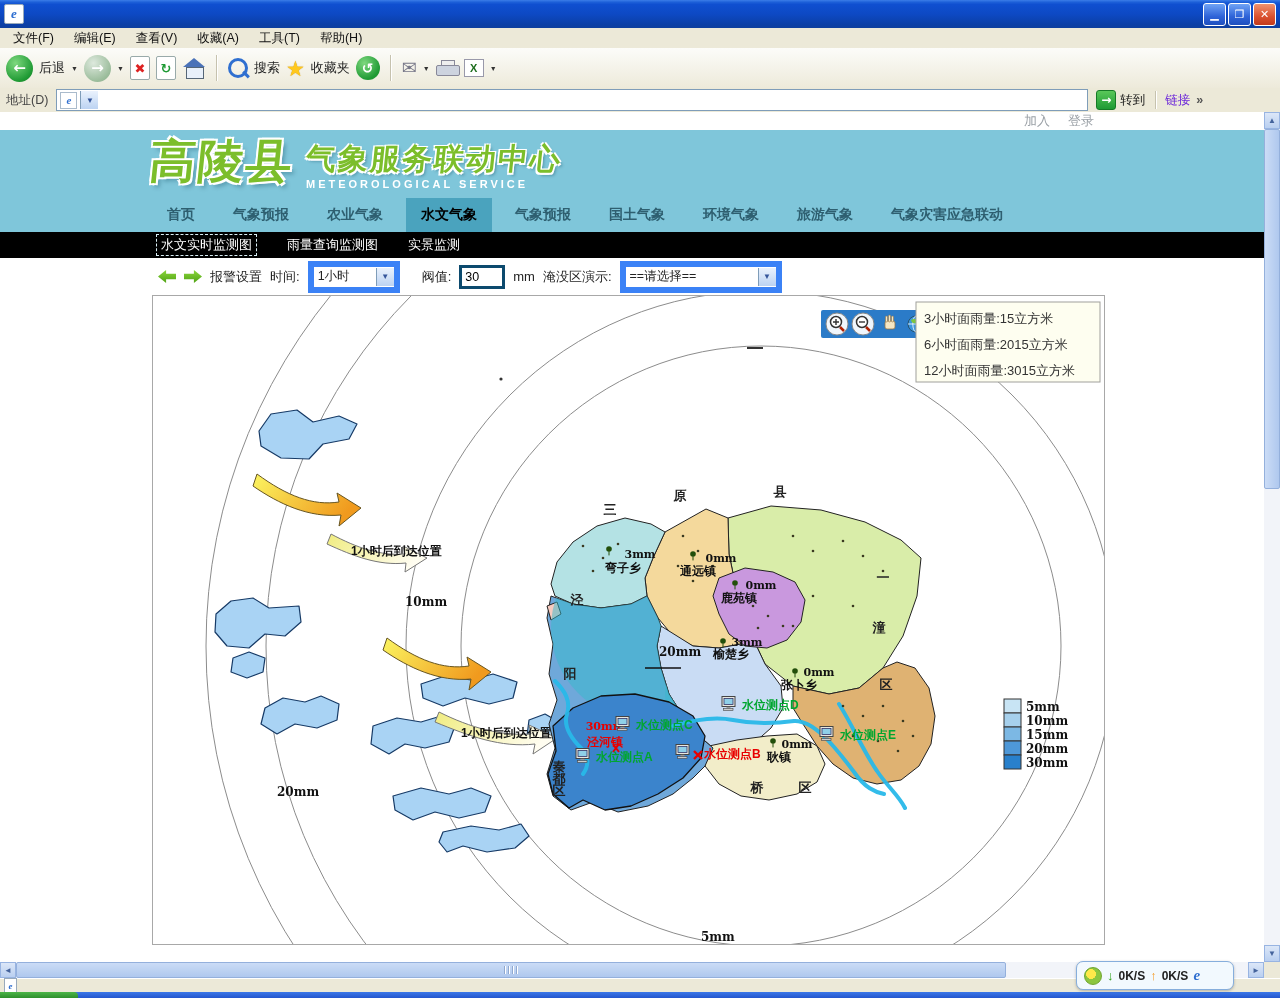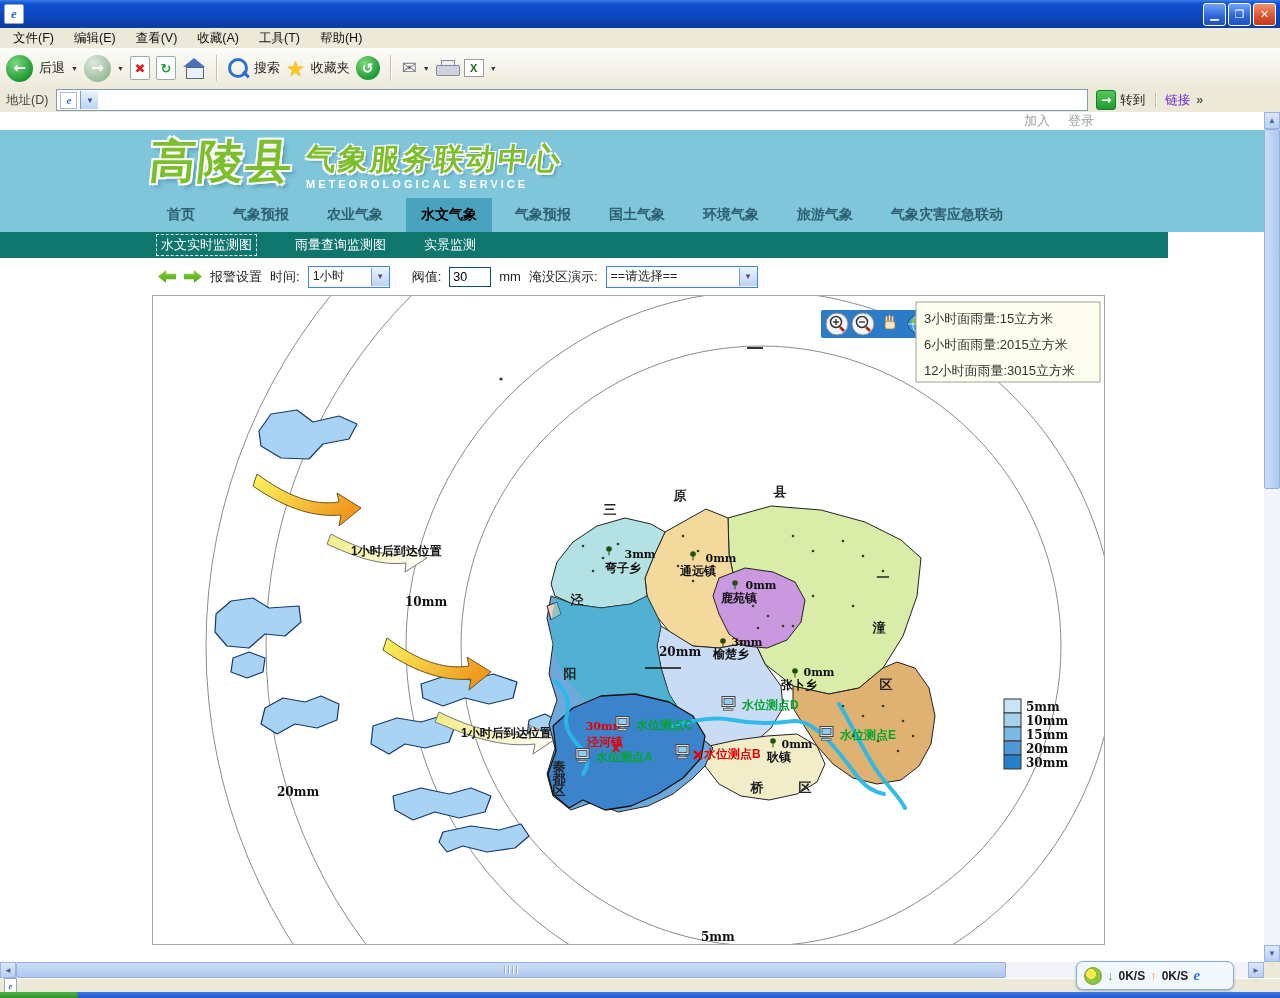--- a/index.html
+++ b/index.html
@@ -51,30 +51,30 @@
   #userbar{left:0;top:112px;width:1264px;height:18px;background:#fff;display:flex;justify-content:flex-end;align-items:center;gap:18px;padding-right:170px;box-sizing:border-box;color:#9aa0a6;font-size:13px;}
   #header{left:0;top:130px;width:1264px;height:68px;background:#7FC6DA;}
   .logo{position:absolute;left:150px;top:6px;display:flex;align-items:flex-start;}
   .logo .county{font:bold 46px "Liberation Sans",sans-serif;color:#7CBE2B;transform:skewX(-6deg);text-shadow:2px 2px 0 #fff,-2px -2px 0 #fff,2px -2px 0 #fff,-2px 2px 0 #fff,4px 4px 4px rgba(0,60,80,.35);letter-spacing:2px;line-height:1.1;}
   .logo .rt{margin-left:12px;padding-top:6px;}
   .logo .svc{font:bold 30px "Liberation Sans",sans-serif;color:#7CBE2B;transform:skewX(-6deg);text-shadow:1.5px 1.5px 0 #fff,-1.5px -1.5px 0 #fff,1.5px -1.5px 0 #fff,-1.5px 1.5px 0 #fff,3px 3px 3px rgba(0,60,80,.35);letter-spacing:2px;line-height:1.1;}
   .logo .sub{font:bold 11px "Liberation Sans",sans-serif;color:#fff;letter-spacing:3px;margin-top:3px;}
   #nav{left:0;top:198px;width:1264px;height:34px;background:#7FC6DA;display:flex;align-items:stretch;padding-left:152px;box-sizing:border-box;}
   #nav .tab{display:flex;align-items:center;padding:0 15px;font:bold 14px "Liberation Sans",sans-serif;color:#2E5F70;margin-right:8px;}
   #nav .tab.active{background:#4AA3BE;color:#000000;}
-  #subnav{left:0;top:232px;width:1168px;height:26px;background:#0f766e;display:flex;align-items:center;gap:38px;padding-left:156px;box-sizing:border-box;font-size:13px;color:#fff;}
+  #subnav{left:0;top:232px;width:1264px;height:26px;background:#000000;display:flex;align-items:center;gap:30px;padding-left:156px;box-sizing:border-box;font-size:13px;color:#fff;}
   #subnav .snitem.active{border:1px dashed #D8EEF4;padding:1px 4px;}
   
   #controls{left:0;top:258px;width:1264px;height:37px;background:#fff;display:flex;align-items:center;gap:8px;padding-left:158px;box-sizing:border-box;font-size:13px;color:#222;}
   .garr{width:18px;height:13px;background:linear-gradient(180deg,#8CD63C,#4FA314);}
   .garr.left{clip-path:polygon(0 50%,45% 0,45% 28%,100% 28%,100% 72%,45% 72%,45% 100%);}
   .garr.right{clip-path:polygon(100% 50%,55% 0,55% 28%,0 28%,0 72%,55% 72%,55% 100%);}
-  .xpselect{height:20px;background:#fff;border:1px solid #3b82f6;display:flex;align-items:center;font-size:12.5px;}
+  .xpselect{height:20px;background:#fff;border:6px solid #3b82f6;display:flex;align-items:center;font-size:12.5px;}
   .xpselect .sval{padding:0 4px;flex:1;white-space:nowrap;}
-  .xpinput{width:34px;height:18px;border:1px solid #0c4a6e;font-size:12.5px;padding:0 3px;font-family:"Liberation Sans",sans-serif;}
+  .xpinput{width:34px;height:18px;border:3px solid #0c4a6e;font-size:12.5px;padding:0 3px;font-family:"Liberation Sans",sans-serif;}
   
   #mapwrap{left:152px;top:295px;width:951px;height:648px;background:#fff;border:1px solid #A8A8A8;}
   svg text{user-select:none;}
   .rg{font:bold 12px "Liberation Sans",sans-serif;fill:#111;}
   .rn{font:bold 11px "DejaVu Serif",serif;fill:#111;}
   .rn.red{fill:#E80000;}
   .rg.red{fill:#E80000;}
   .nb{font:bold 13px "DejaVu Serif",serif;fill:#222;}
   .ct{font:bold 12px "DejaVu Serif",serif;fill:#111;}
   .mon{font:bold 12px "Liberation Sans",sans-serif;}

